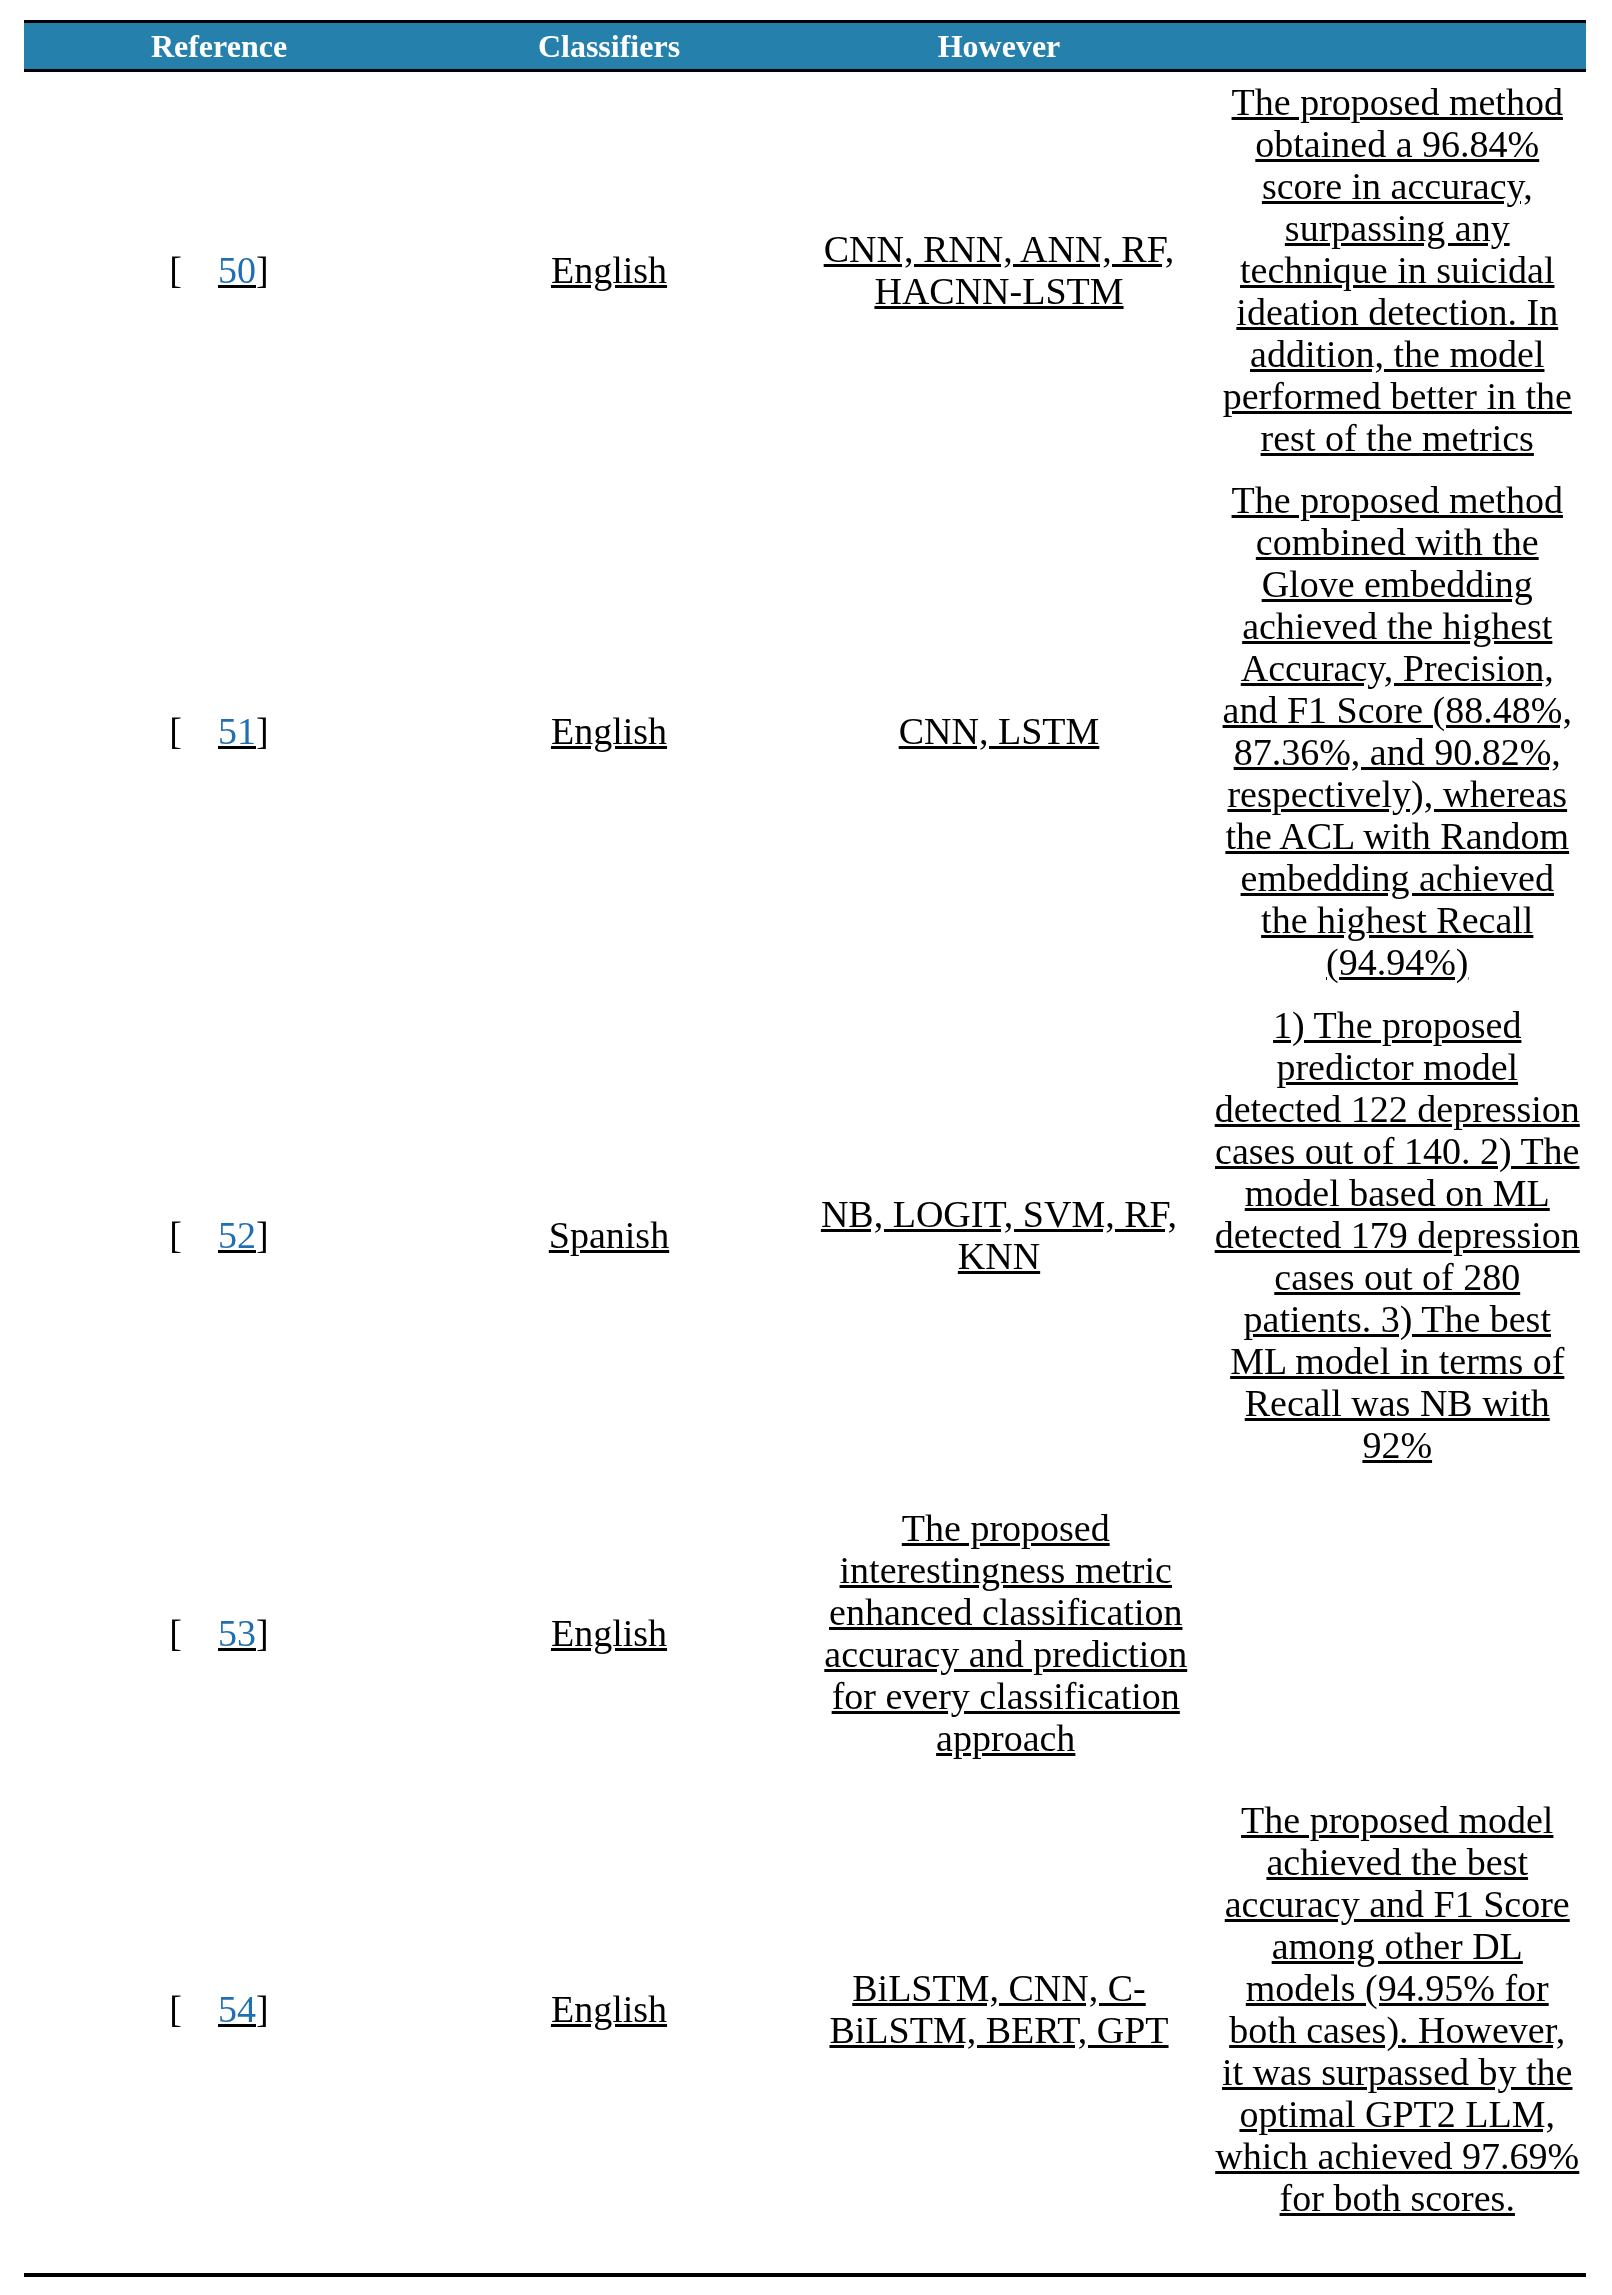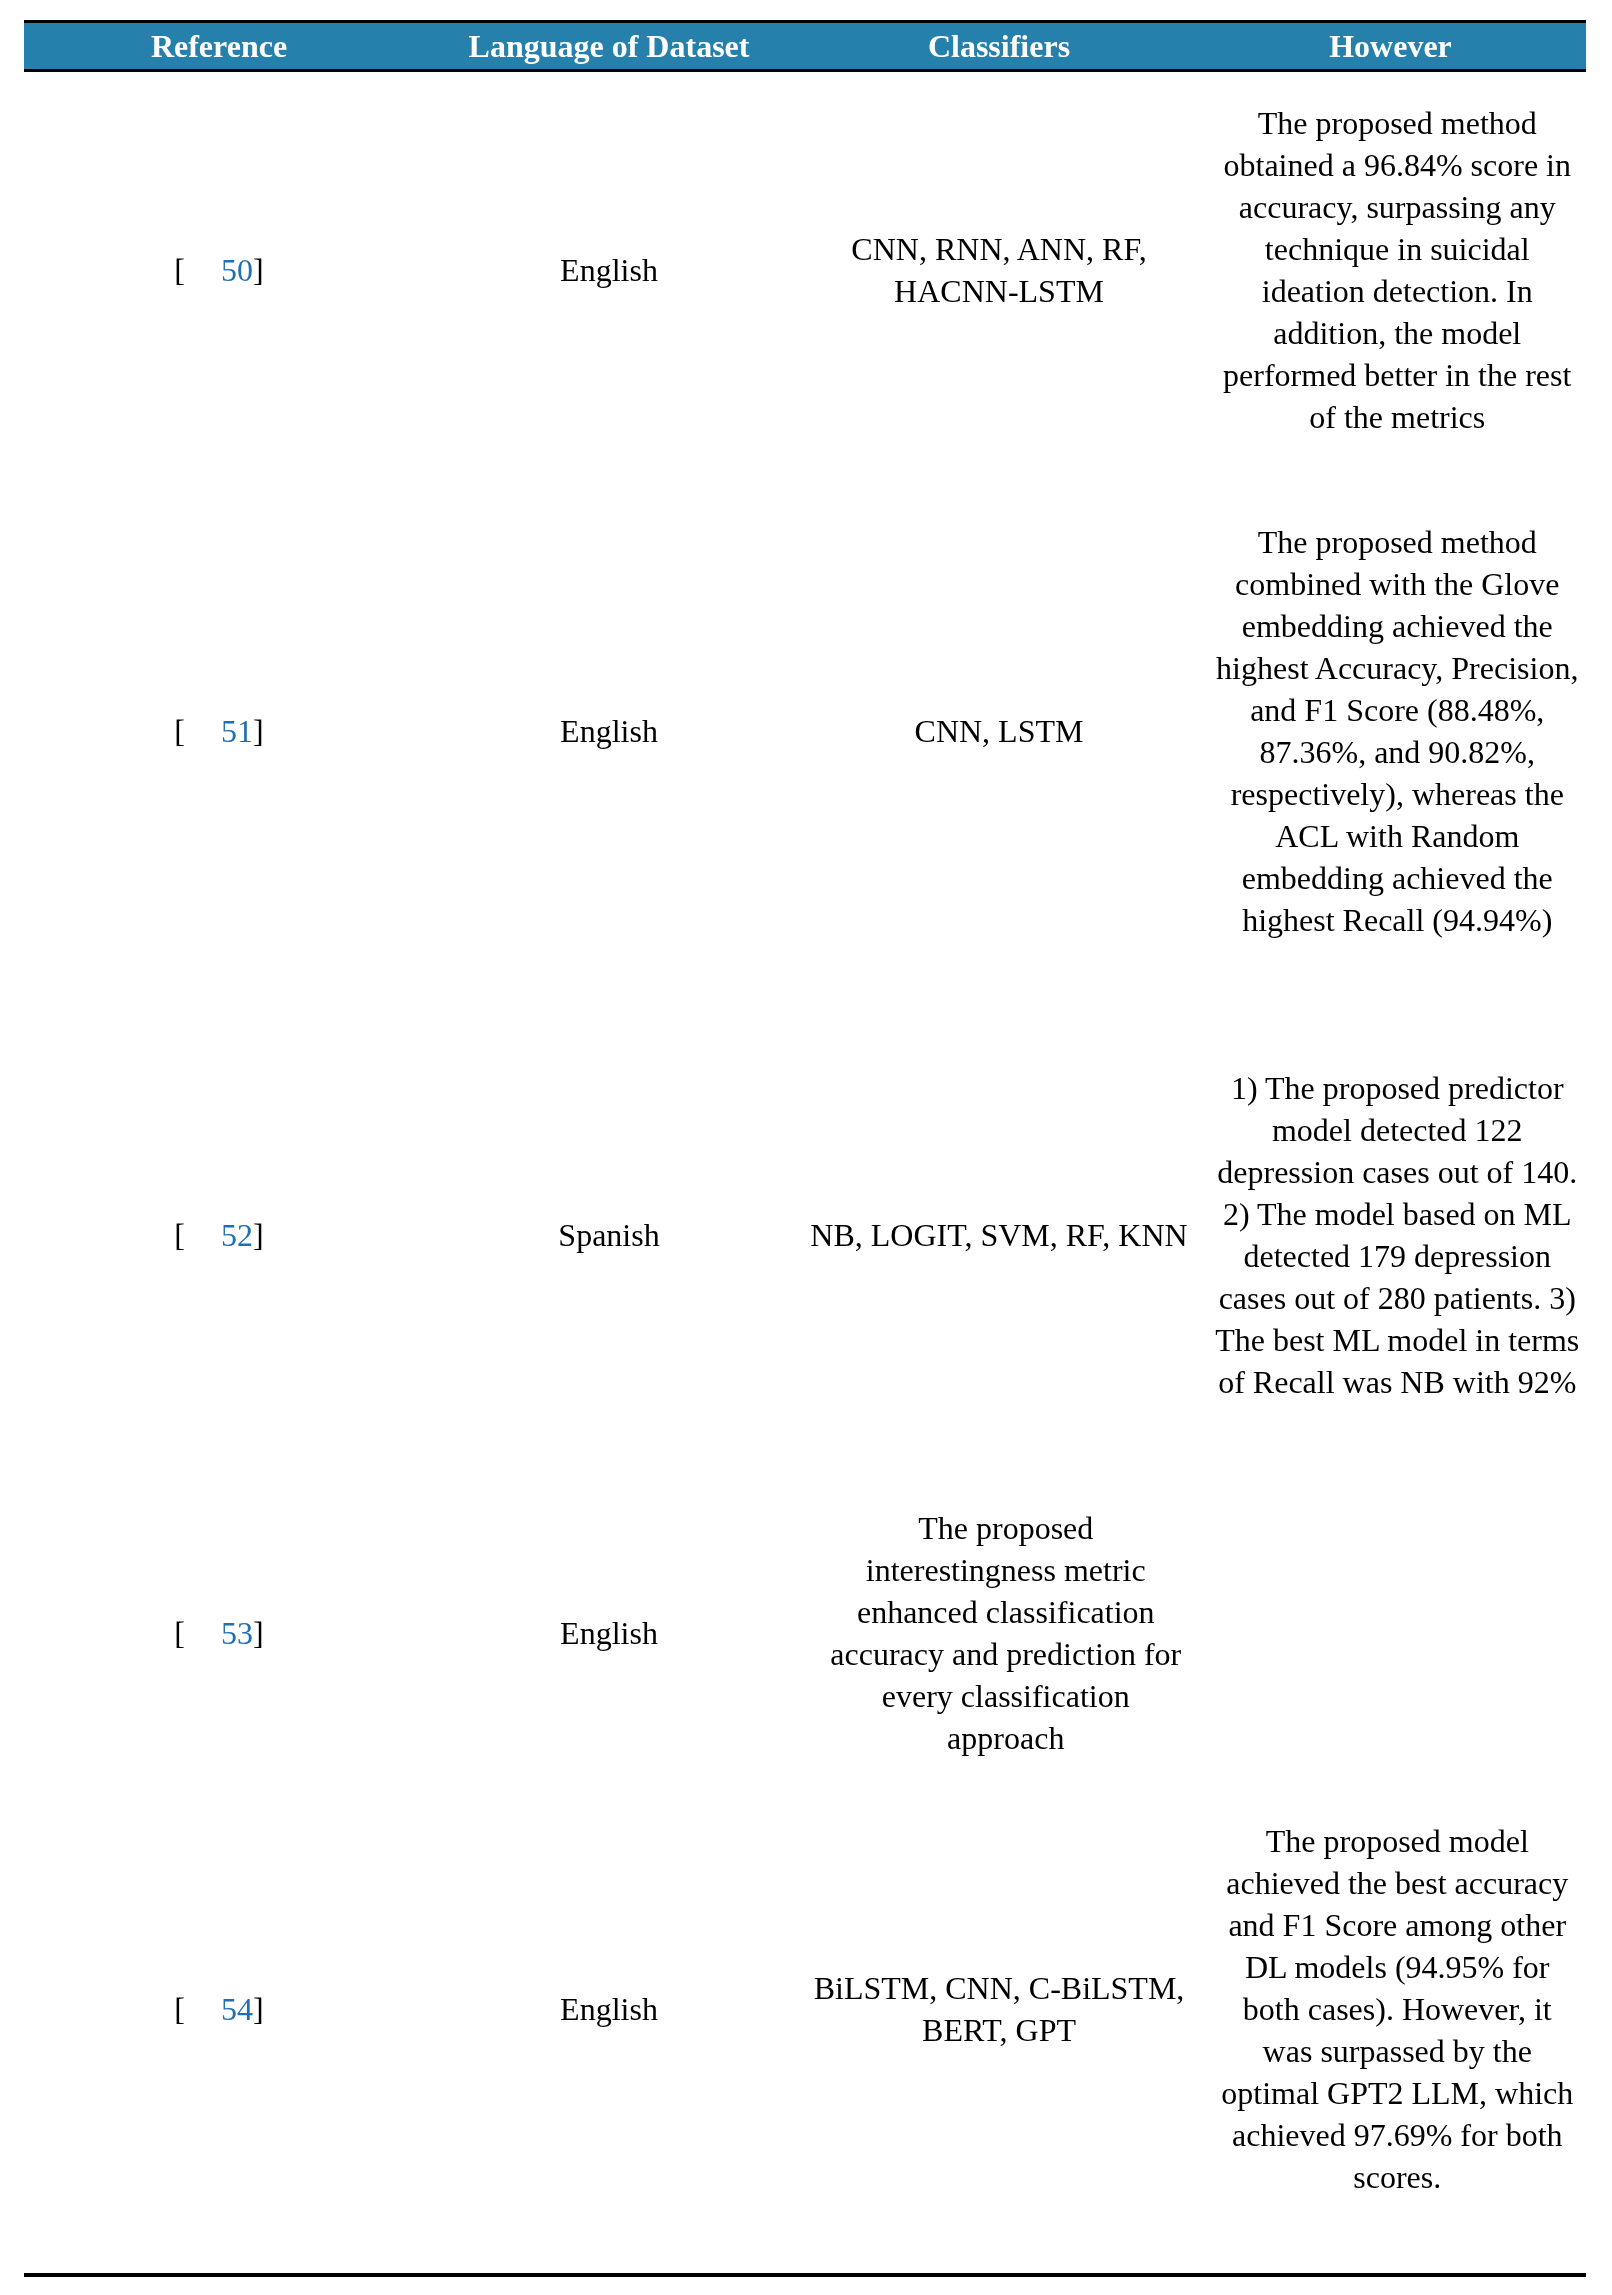--- a/index.html
+++ b/index.html
@@ -3,33 +3,32 @@
 <meta charset="utf-8">
 <style>
   html, body { margin: 0; padding: 0; background: #ffffff; }
   body { width: 1613px; height: 2295px; position: relative; font-family: "Liberation Serif", "DejaVu Serif", serif; color: #000; }
   .table-wrap { position: absolute; left: 24px; top: 19.5px; width: 1562px; }
   .top-rule { height: 3.4px; background: #000; }
   .header { display: grid; grid-template-columns: 390px 390px 390px 393px; background: #2580ab; height: 46px; align-items: center; }
   .header div { color: #fff; font-weight: bold; font-size: 32px; text-align: center; line-height: 40px; }
   .header-rule { height: 3.4px; background: #000; }
   .row { display: grid; grid-template-columns: 390px 390px 390px 393px; align-items: center; }
-  .cell { text-align: center; font-size: 32px; line-height: 42px; }
+  .cell { text-align: center; font-size: 38px; line-height: 42px; text-decoration: underline; }
   .cell.results { padding: 0 6.8px 0 20.3px; }
   .ref a { color: #1f6fb2; text-decoration: none; margin-left: 36px; }
   .bottom-rule { position: absolute; left: 24px; top: 2273px; width: 1562px; height: 4.2px; background: #000; }
 </style>
 </head>
 <body>
 
 <div class="table-wrap">
   <div class="top-rule"></div>
   <div class="header">
     <div>Reference</div>
-    <div>Language of Dataset</div>
     <div>Classifiers</div>
     <div>However</div>
   </div>
   <div class="header-rule"></div>
 
   <div class="row" style="height:396px;">
     <div class="cell ref">[<a href="#">50</a>]</div>
     <div class="cell">English</div>
     <div class="cell">CNN, RNN, ANN, RF, HACNN-LSTM</div>
     <div class="cell results">The proposed method obtained a 96.84% score in accuracy, surpassing any technique in suicidal ideation detection. In addition, the model performed better in the rest of the metrics</div>

